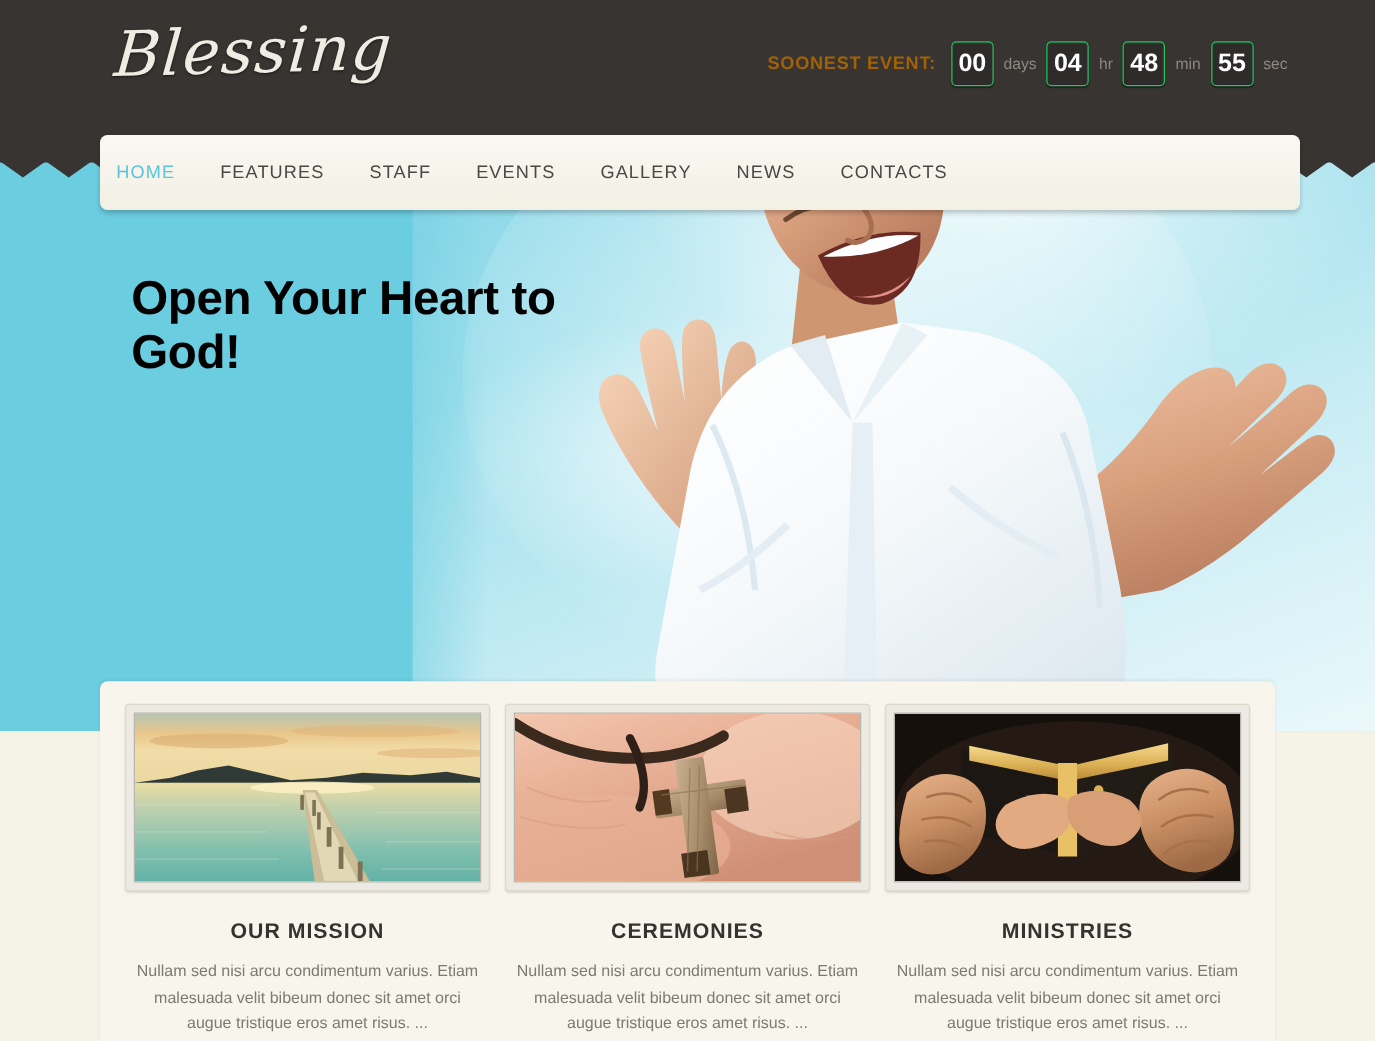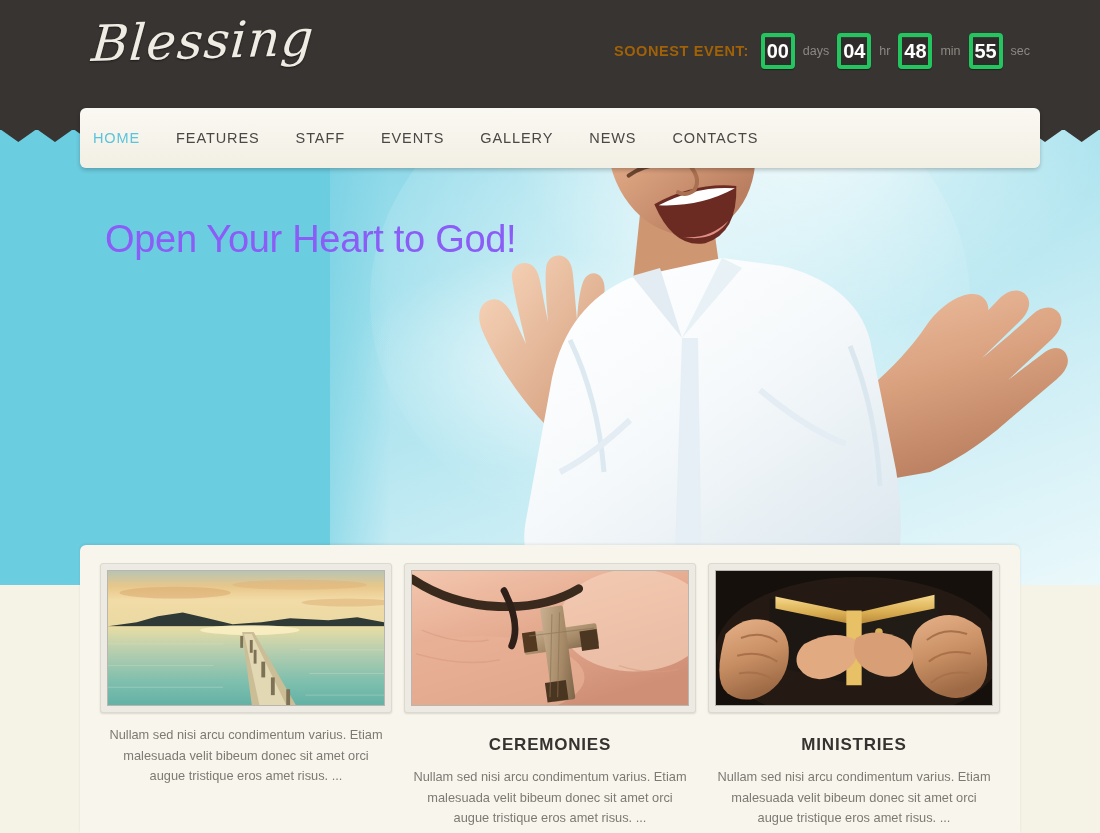--- a/index.html
+++ b/index.html
@@ -86,21 +86,21 @@
   .countdown-label {
     color: #a16207;
     font-size: 14.5px;
     font-weight: bold;
     letter-spacing: 0.6px;
     margin-right: 12px;
   }
   .cd-box {
     width: 34px; height: 36px;
     background: #2e2b2a;
-    border: 4px solid #22c55e;
+    border: 1px solid #22c55e;
     border-radius: 4px;
     display: flex;
     align-items: center;
     justify-content: center;
     color: #ffffff;
     font-size: 20px;
     font-weight: bold;
     box-shadow: inset 0 1px 0 rgba(255,255,255,0.07), 0 1px 1px rgba(0,0,0,0.4);
   }
   .cd-unit {
@@ -134,22 +134,22 @@
 
   
   .hero-text {
     position: absolute;
     left: 105px; top: 218px;
     width: 430px;
     z-index: 15;
   }
   .hero-h1 {
     font-size: 38px;
-    font-weight: normal;
-    color: #8b5cf6;
+    font-weight: bold;
+    color: #000000;
     line-height: 1.12;
     letter-spacing: -0.3px;
   }
   .hero-h2 {
     font-size: 32px;
     font-weight: 400;
     color: #42545c;
     line-height: 1.2;
     margin-top: 6px;
     letter-spacing: -0.2px;
@@ -400,20 +400,21 @@
               <path d="M0 74 h120"></path>
                 <path d="M200 80 h88"></path>
                 <path d="M0 96 h110"></path>
               <path d="M210 104 h78"></path>
                 <path d="M0 118 h120"></path>
                 <path d="M206 126 h82"></path>
             </g>
           </svg>
         </div>
       </div>
+      <div class="card-title">OUR MISSION</div>
       <div class="card-body">Nullam sed nisi arcu condimentum varius. Etiam malesuada velit bibeum donec sit amet orci augue tristique eros amet risus. ...</div>
     </div>
 
     <div class="card">
       <div class="frame">
         <div class="thumb">
           <svg viewBox="0 0 288 136" preserveAspectRatio="none" style="width:100%;height:100%;display:block">
             <defs>
               <linearGradient id="palmG" x1="0" y1="0" x2="0.6" y2="1">
                 <stop offset="0%" stop-color="#f3c6ae"></stop>

